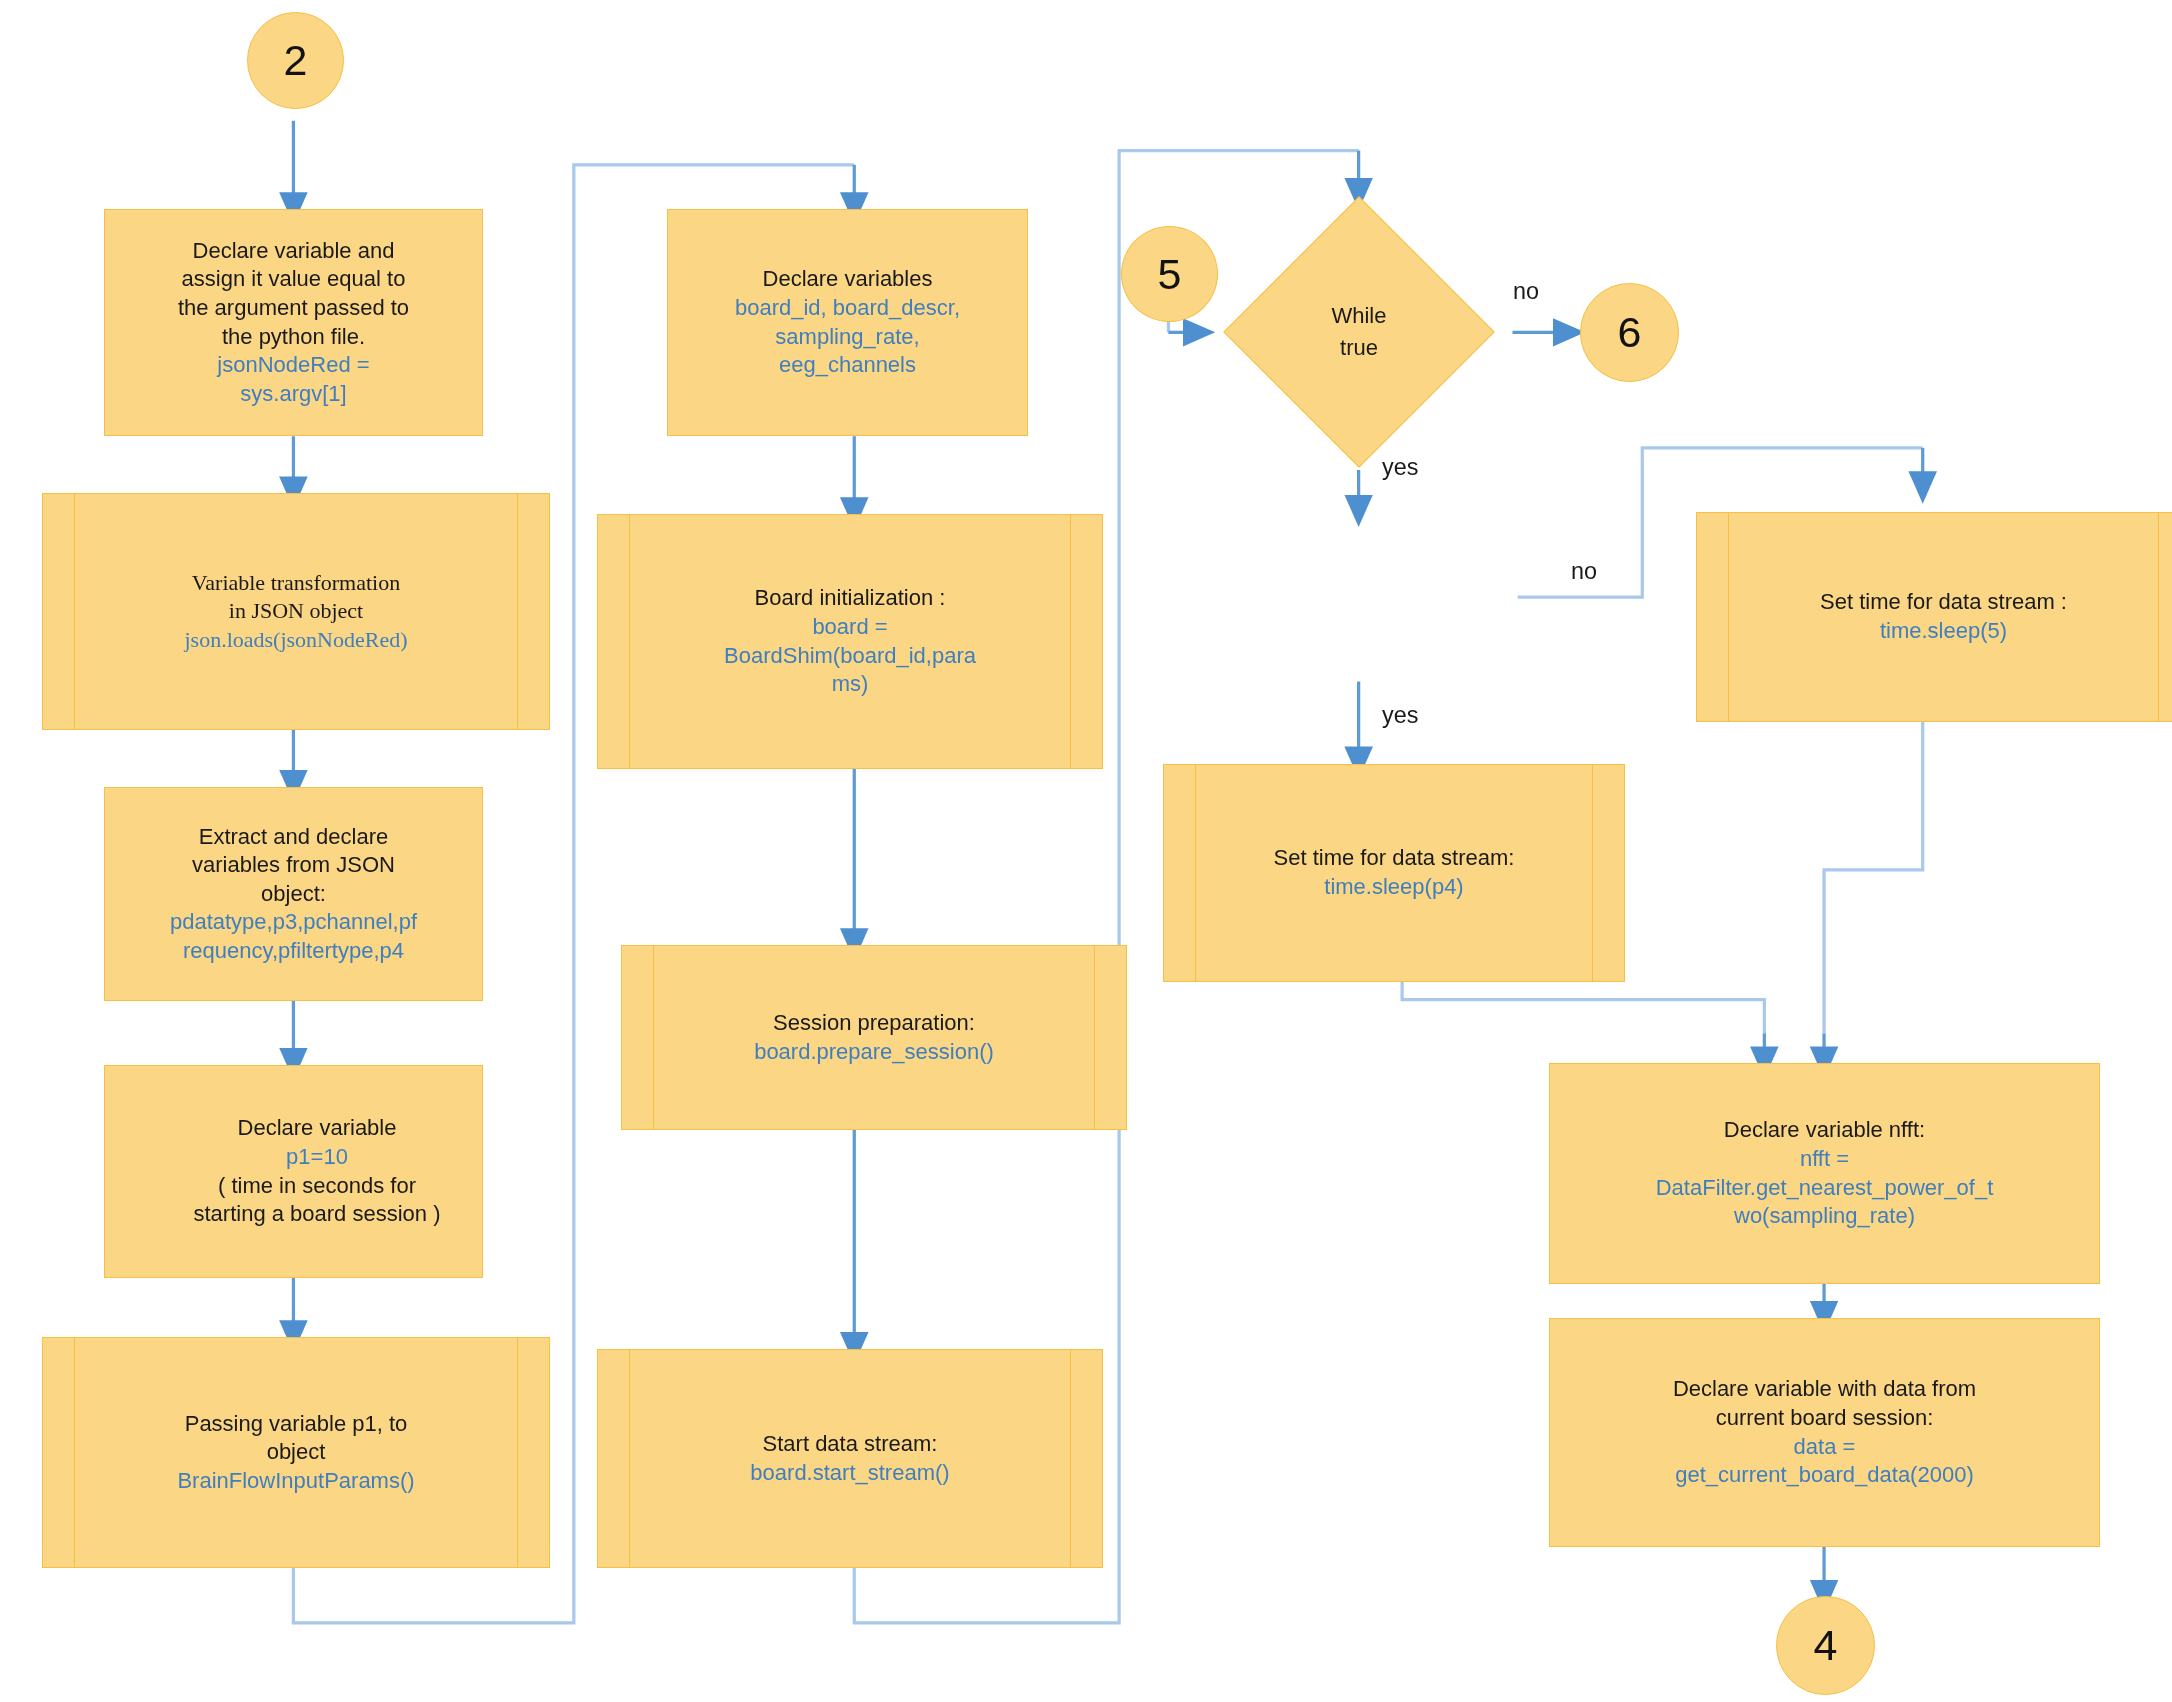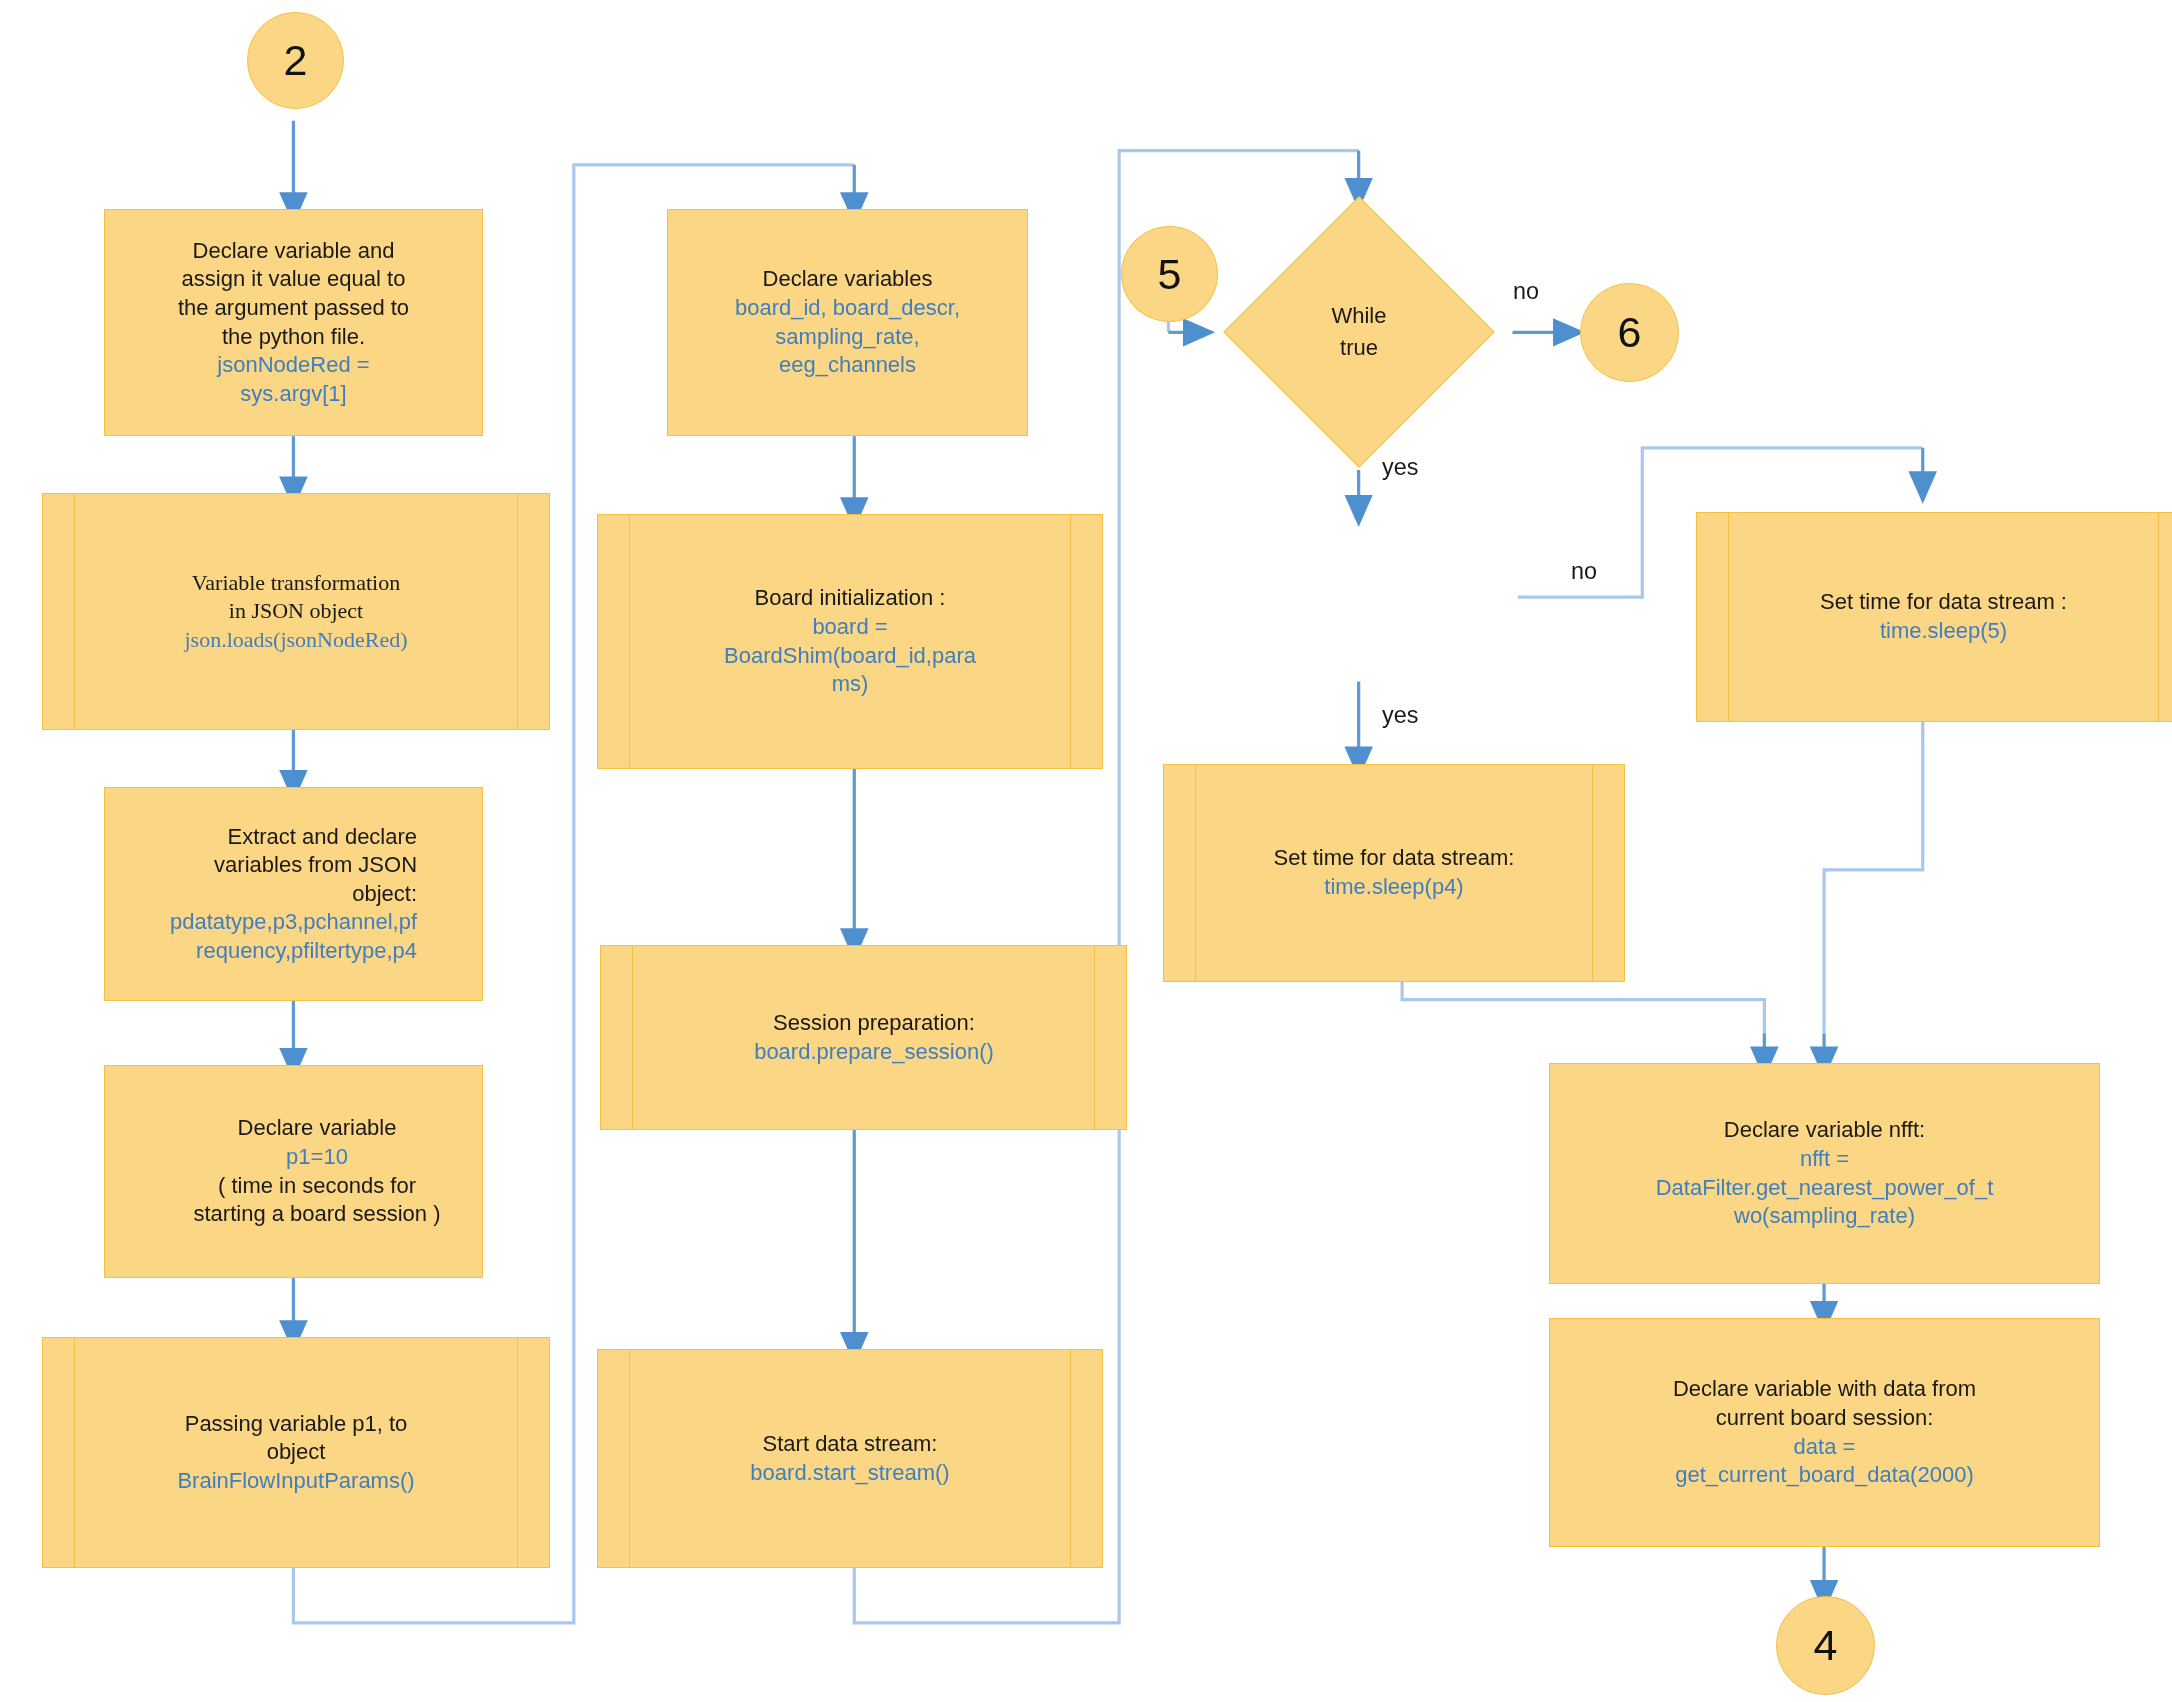--- a/index.html
+++ b/index.html
@@ -175,21 +175,21 @@
   </div>
 
   <div class="predef" style="left:42px;top:493px;width:506px;height:235px;font-family:Liberation Serif, serif;">
     <div class="txt">
       <span>Variable transformation</span><br>
       <span>in JSON object</span><br>
       <span class="code">json.loads(jsonNodeRed)</span>
     </div>
   </div>
 
-  <div class="node proc" style="left:104px;top:787px;width:379px;height:214px;text-align:right;">
+  <div class="node proc" style="left:104px;top:787px;width:379px;height:214px;">
     <div class="txt">
       <span>Extract and declare</span><br>
       <span>variables from JSON</span><br>
       <span>object:</span><br>
       <span class="code">pdatatype,p3,pchannel,pf</span><br>
       <span class="code">requency,pfiltertype,p4</span>
     </div>
   </div>
 
   <div class="node proc" style="left:104px;top:1065px;width:379px;height:213px;padding-left:47px;">
@@ -220,21 +220,21 @@
 
   <div class="predef" style="left:597px;top:514px;width:504px;height:253px;">
     <div class="txt">
       <span>Board initialization :</span><br>
       <span class="code">board =</span><br>
       <span class="code">BoardShim(board_id,para</span><br>
       <span class="code">ms)</span>
     </div>
   </div>
 
-  <div class="predef" style="left:600px;top:945px;width:504px;height:183px;padding-left:21px;">
+  <div class="predef" style="left:621px;top:945px;width:504px;height:183px;">
     <div class="txt">
       <span>Session preparation:</span><br>
       <span class="code">board.prepare_session()</span>
     </div>
   </div>
 
   <div class="predef" style="left:597px;top:1349px;width:504px;height:217px;">
     <div class="txt">
       <span>Start data stream:</span><br>
       <span class="code">board.start_stream()</span>

